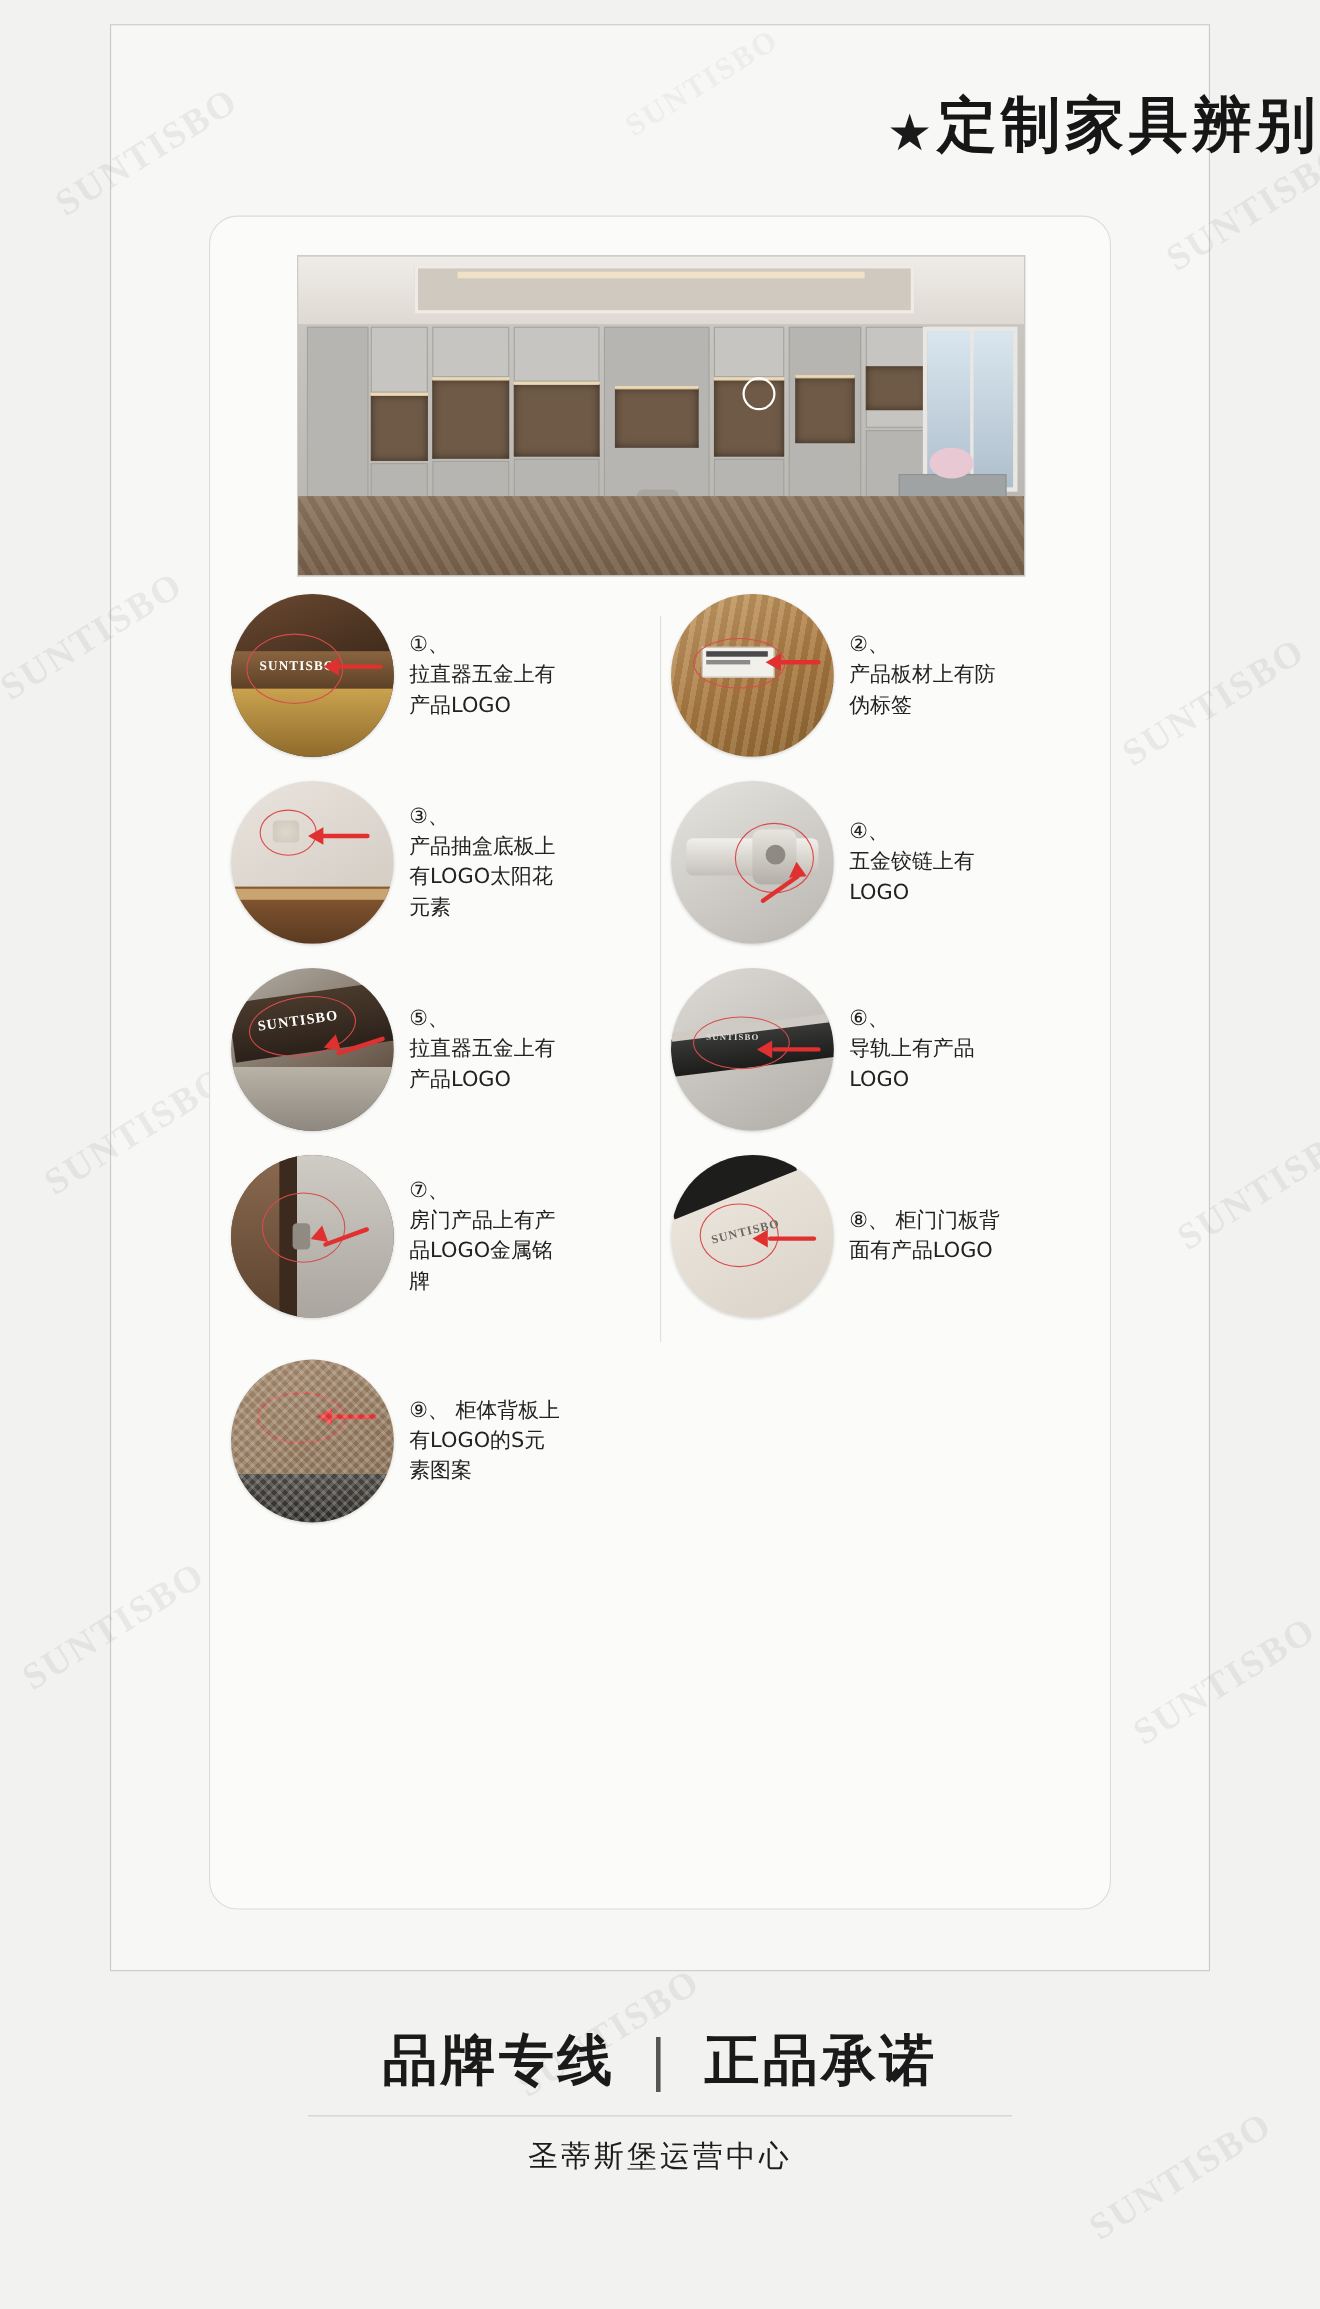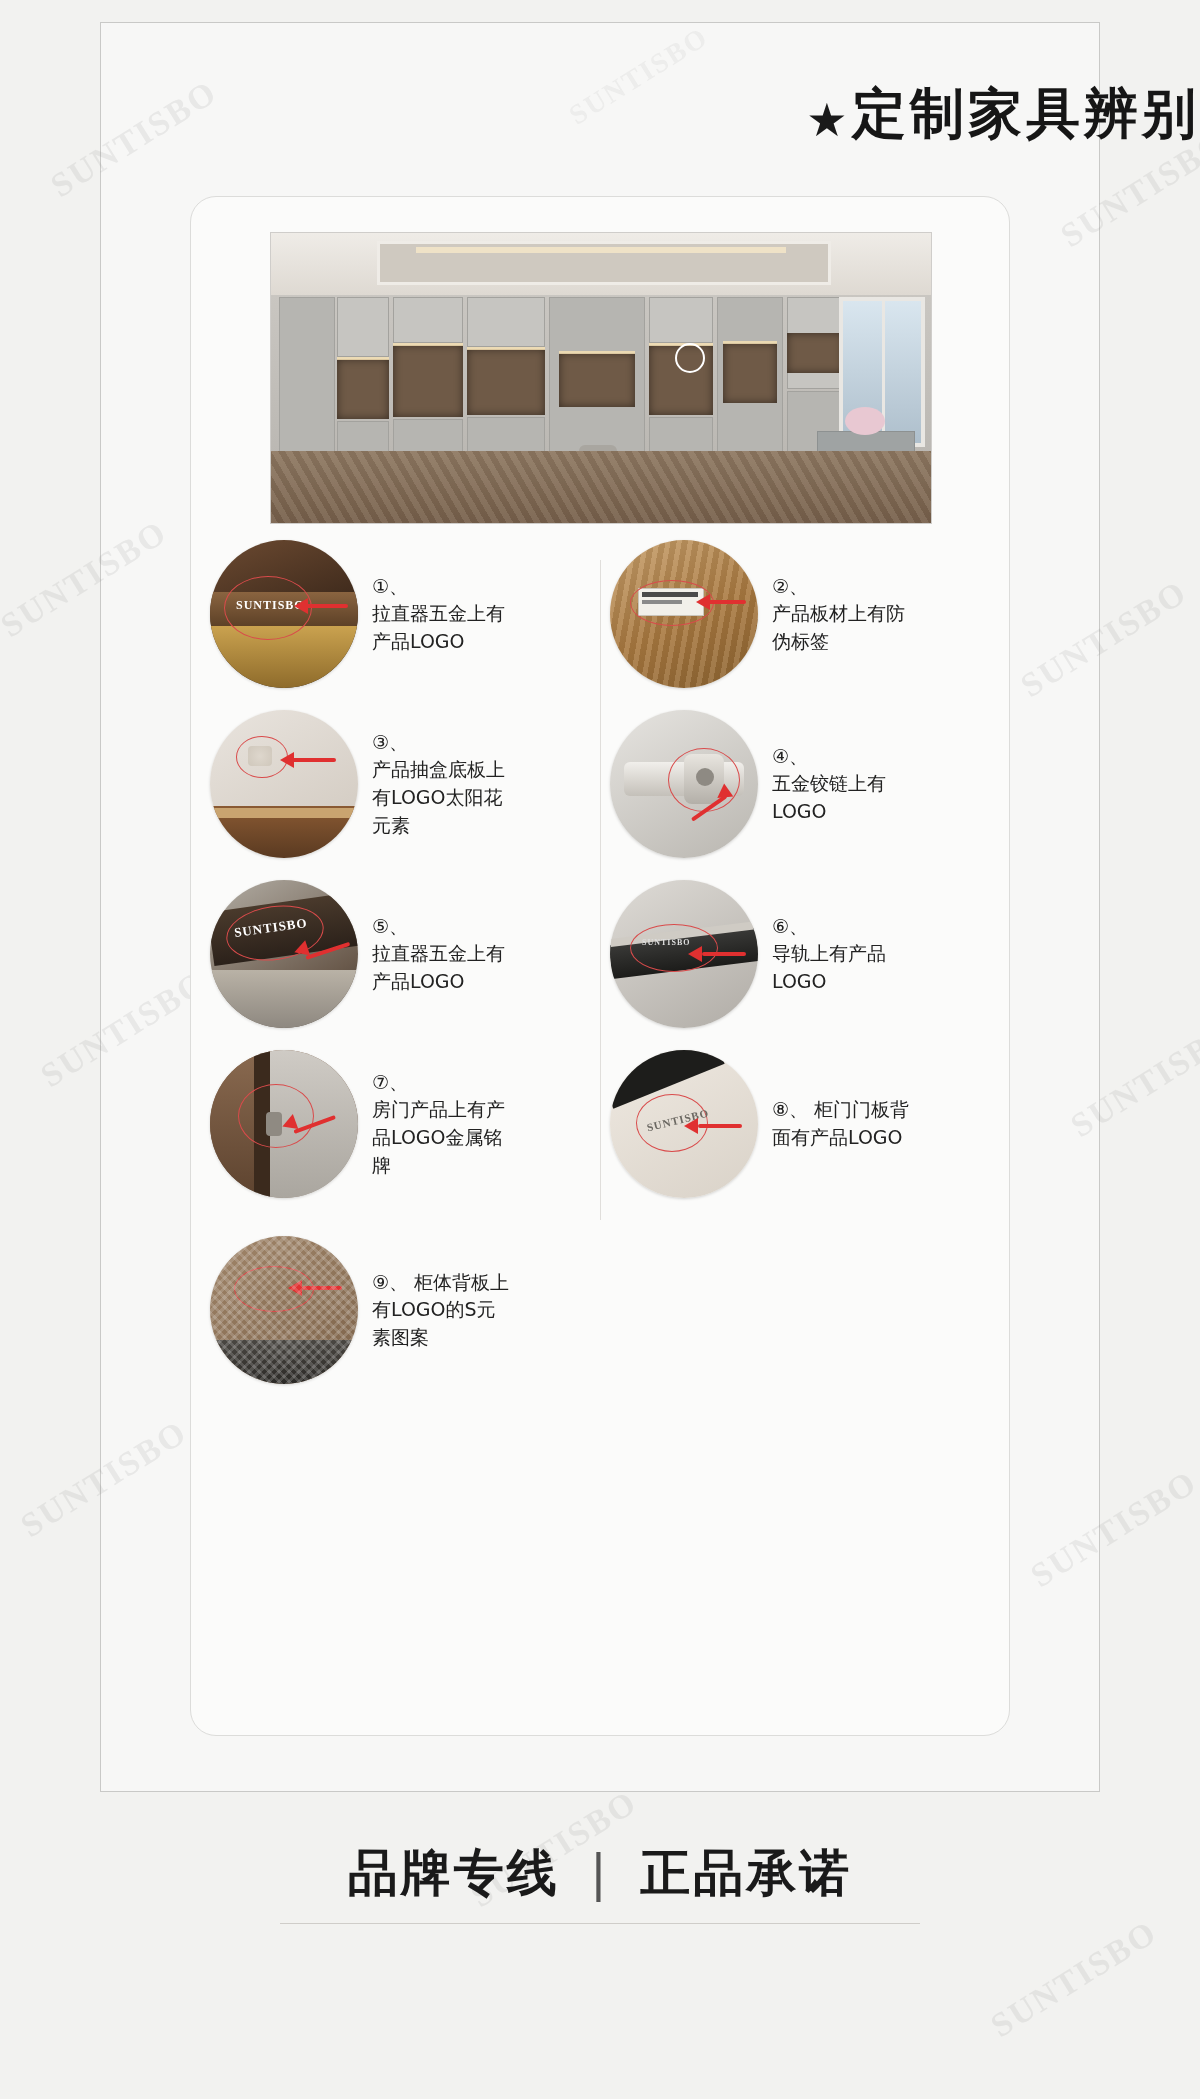--- a/index.html
+++ b/index.html
@@ -362,13 +362,14 @@
 
 </div>
 
 <div class="footer">
   <div class="cn">
     <span>品牌专线</span>
     <span class="bar">|</span>
     <span>正品承诺</span>
   </div>
   <div class="rule"></div>
+  <div class="center">圣蒂斯堡运营中心</div>
 </div>
 
 </body></html>

